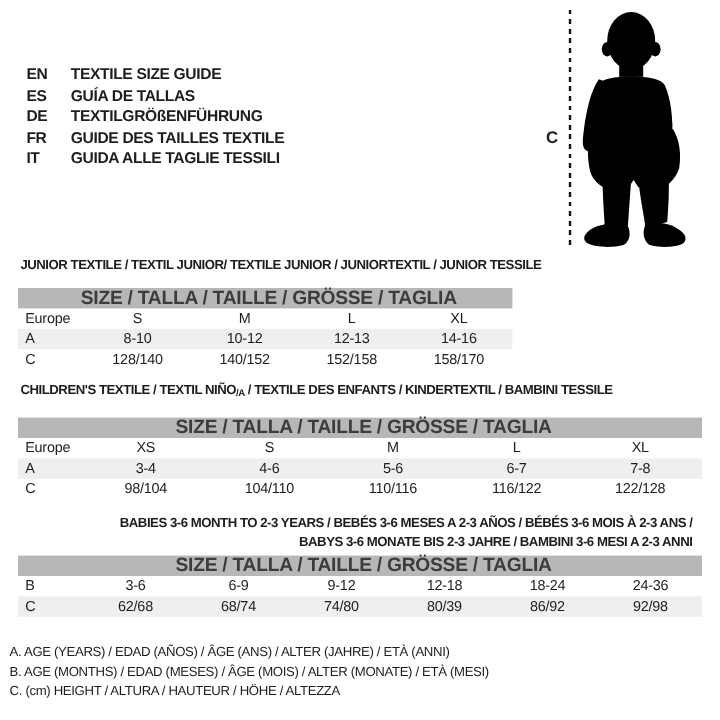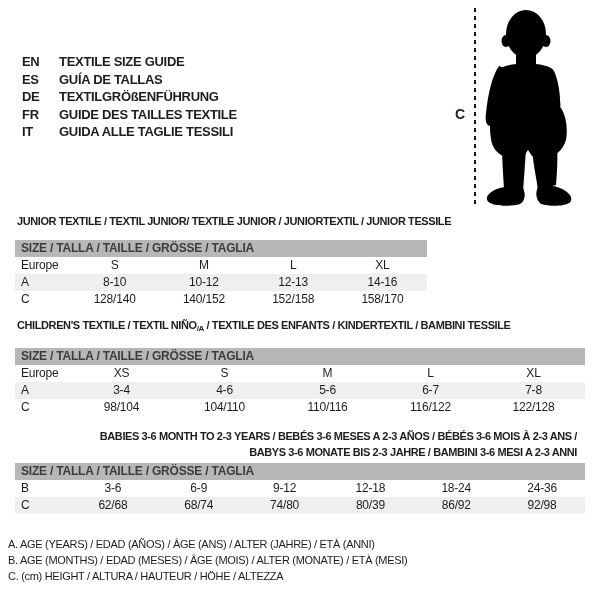--- a/index.html
+++ b/index.html
@@ -29,22 +29,22 @@
   .t2-title{top:318px;}
   .t3-title{top:429px;white-space:normal;width:560px;line-height:15.5px;}
   sub.tt-sub{font-size:8px;vertical-align:-2px;line-height:0;}
   
   .size-table{position:absolute;}
   .t1{left:15px;top:240px;width:412px;}
   .t2{left:15px;top:348px;width:570px;}
   .t3{left:15px;top:463px;width:570px;}
   .size-bar{
     height:17px;line-height:17px;background:var(--size-bar-bg,#b7b7b7);
-    color:var(--size-bar-text,#3c3c3c);font-size:12px;font-weight:bold;
-    letter-spacing:-0.2px;padding-left:6px;box-sizing:border-box;
+    color:var(--size-bar-text,#3c3c3c);font-size:16px;font-weight:bold;
+    letter-spacing:-0.2px;padding-left:6px;box-sizing:border-box;text-align:center;
   }
   .trow{display:flex;height:17px;line-height:17px;font-size:12px;letter-spacing:-0.2px;align-items:center;}
   .trow.alt{background:var(--alt-row-bg,#efefef);}
   .row-label{flex:0 0 49px;padding-left:6px;}
   .cell{flex:1;text-align:center;}
   
   .footnotes{position:absolute;left:8px;top:536px;font-size:11px;font-weight:normal;
     letter-spacing:-0.3px;line-height:16px;}
 </style>
 </head>

